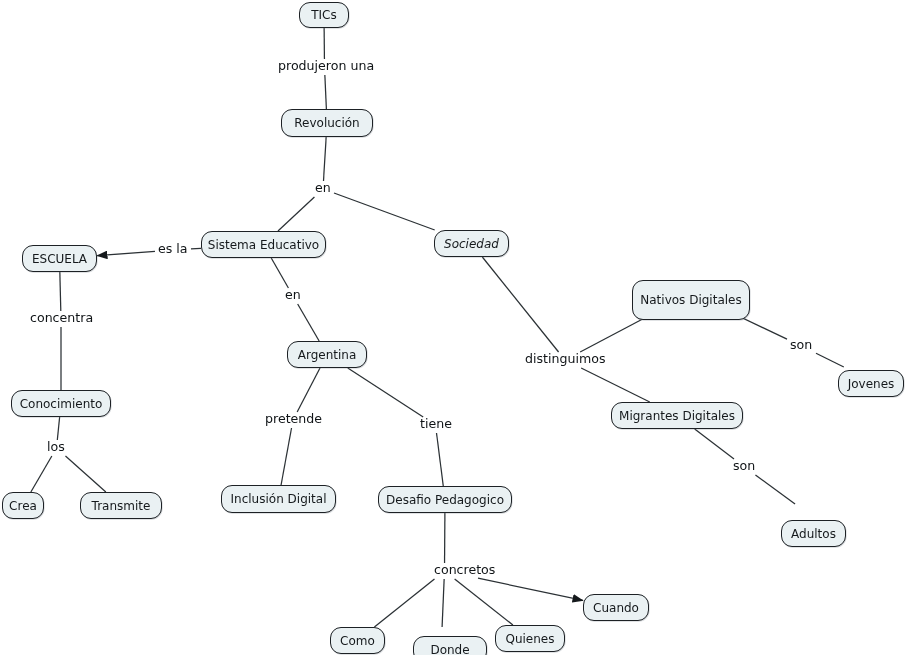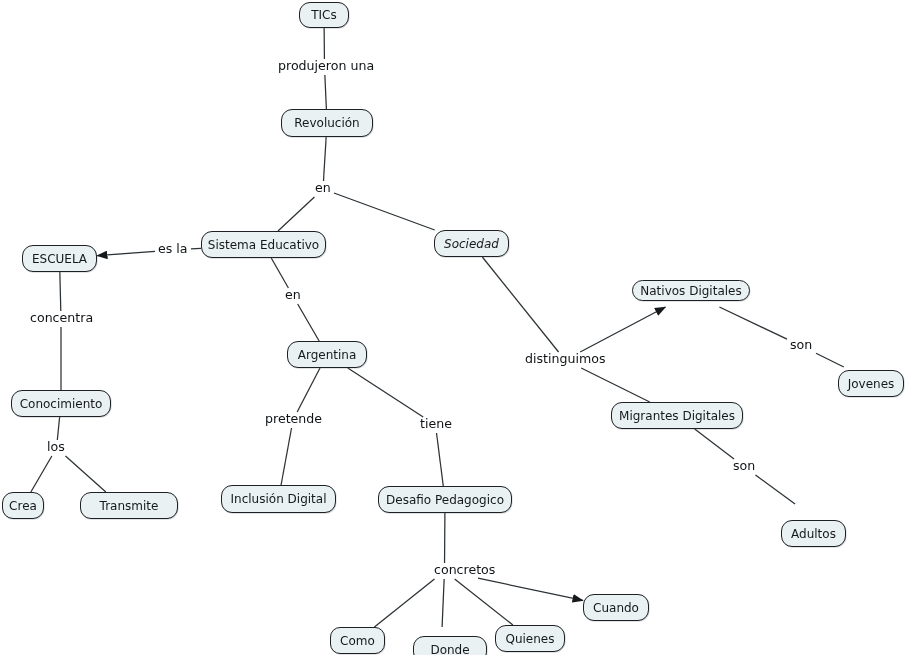--- a/index.html
+++ b/index.html
@@ -94,29 +94,29 @@
       </g>
   </svg>
   <div id="nodes">
       <div class="node" style="left: 299px; top: 2px; width: 50px; height: 26px;">TICs</div>
       <div class="node" style="left: 281px; top: 109px; width: 92px; height: 28px;">Revolución</div>
       <div class="node" style="left: 201px; top: 231px; width: 125px; height: 27px;">Sistema Educativo</div>
       <div class="node" style="left: 22px; top: 245px; width: 75px; height: 27px;">ESCUELA</div>
       <div class="node" style="left: 434px; top: 230px; width: 75px; height: 27px; font-style: italic;">Sociedad</div>
       <div class="node" style="left: 11px; top: 390px; width: 100px; height: 27px;">Conocimiento</div>
       <div class="node" style="left: 2px; top: 492px; width: 42px; height: 27px;">Crea</div>
-      <div class="node" style="left: 80px; top: 492px; width: 98px; height: 27px;">Transmite</div>
+      <div class="node" style="left: 80px; top: 492px; width: 82px; height: 27px;">Transmite</div>
       <div class="node" style="left: 287px; top: 341px; width: 80px; height: 27px;">Argentina</div>
       <div class="node" style="left: 221px; top: 485px; width: 115px; height: 28px;">Inclusión Digital</div>
       <div class="node" style="left: 378px; top: 486px; width: 134px; height: 27px;">Desafio Pedagogico</div>
-      <div class="node" style="left: 330px; top: 627px; width: 55px; height: 27px; border-radius: 10px;">Como</div>
+      <div class="node" style="left: 330px; top: 627px; width: 55px; height: 27px;">Como</div>
       <div class="node" style="left: 413px; top: 636px; width: 74px; height: 27px;">Donde</div>
       <div class="node" style="left: 495px; top: 625px; width: 70px; height: 27px;">Quienes</div>
       <div class="node" style="left: 583px; top: 594px; width: 66px; height: 27px;">Cuando</div>
-      <div class="node" style="left: 632px; top: 280px; width: 118px; height: 21px;">Nativos Digitales</div>
+      <div class="node" style="left: 632px; top: 280px; width: 118px; height: 40px;">Nativos Digitales</div>
       <div class="node" style="left: 838px; top: 370px; width: 66px; height: 27px;">Jovenes</div>
       <div class="node" style="left: 611px; top: 402px; width: 132px; height: 27px;">Migrantes Digitales</div>
       <div class="node" style="left: 781px; top: 520px; width: 65px; height: 27px;">Adultos</div>
     </div>
   <div id="labels">
       <div class="link-label" style="left: 278px; top: 60px;">produjeron una</div>
       <div class="link-label" style="left: 315px; top: 182px;">en</div>
       <div class="link-label" style="left: 158px; top: 243px;">es la</div>
       <div class="link-label" style="left: 30px; top: 312px;">concentra</div>
       <div class="link-label" style="left: 47px; top: 441px;">los</div>

